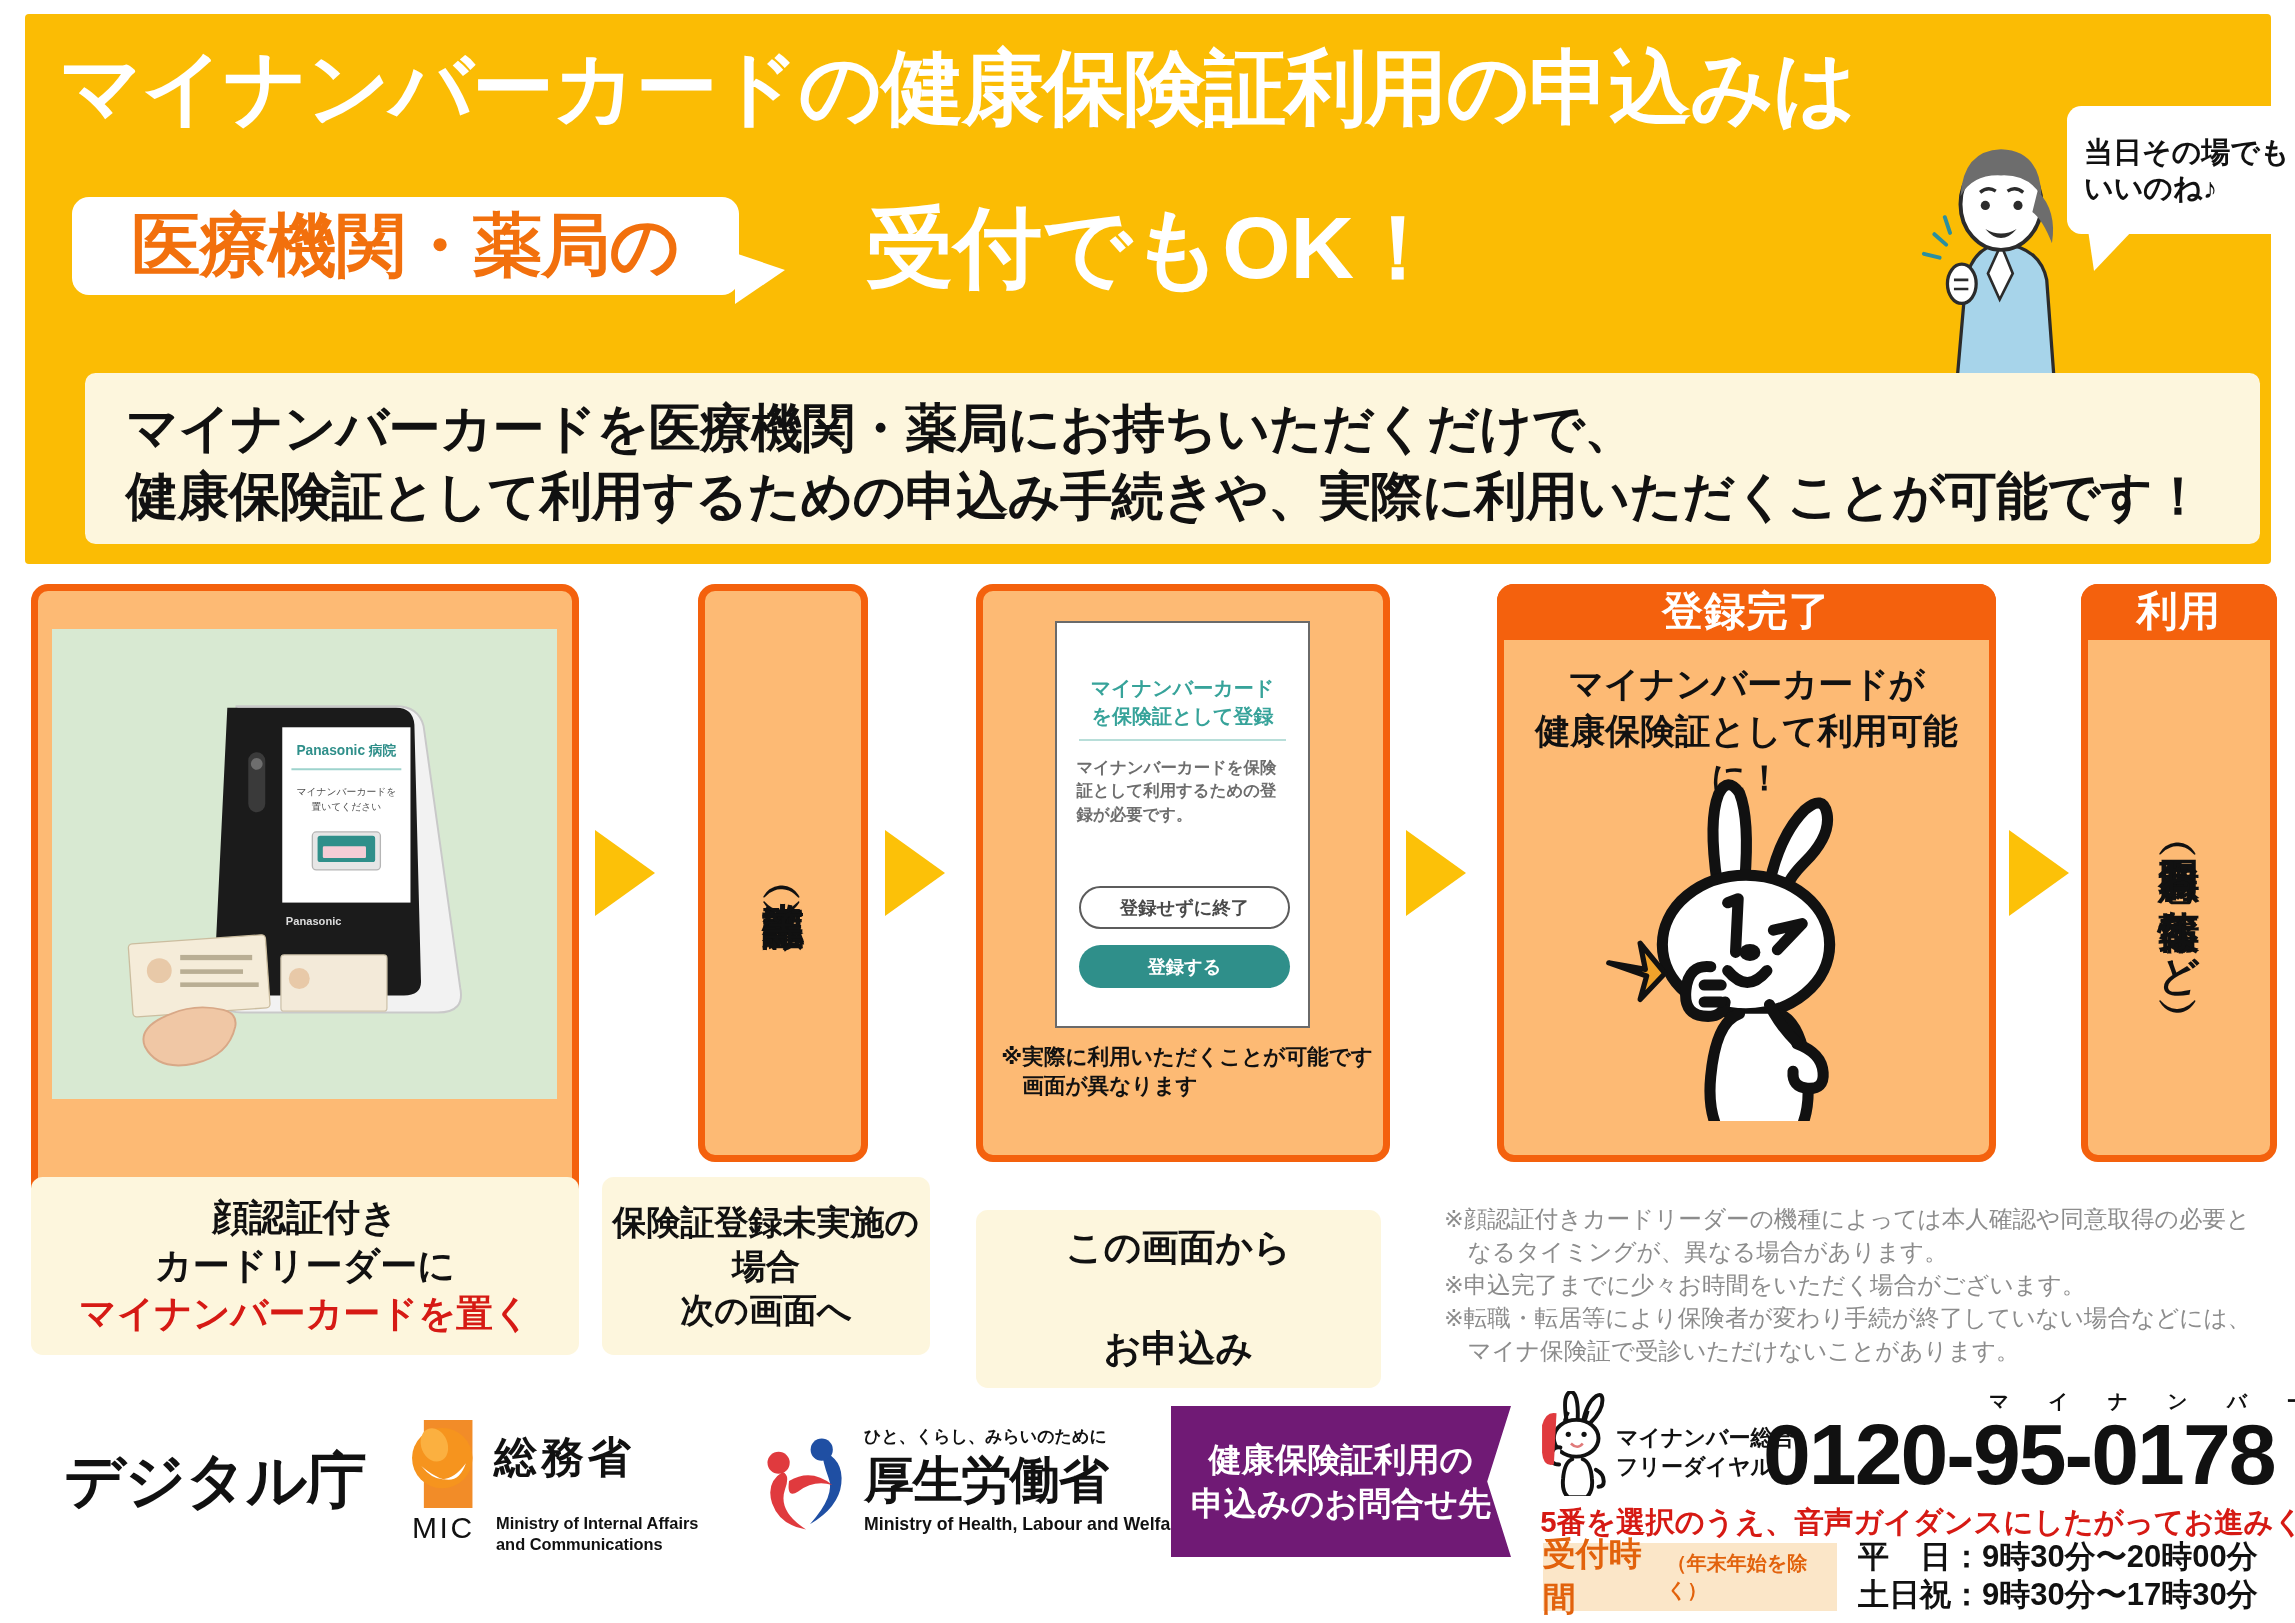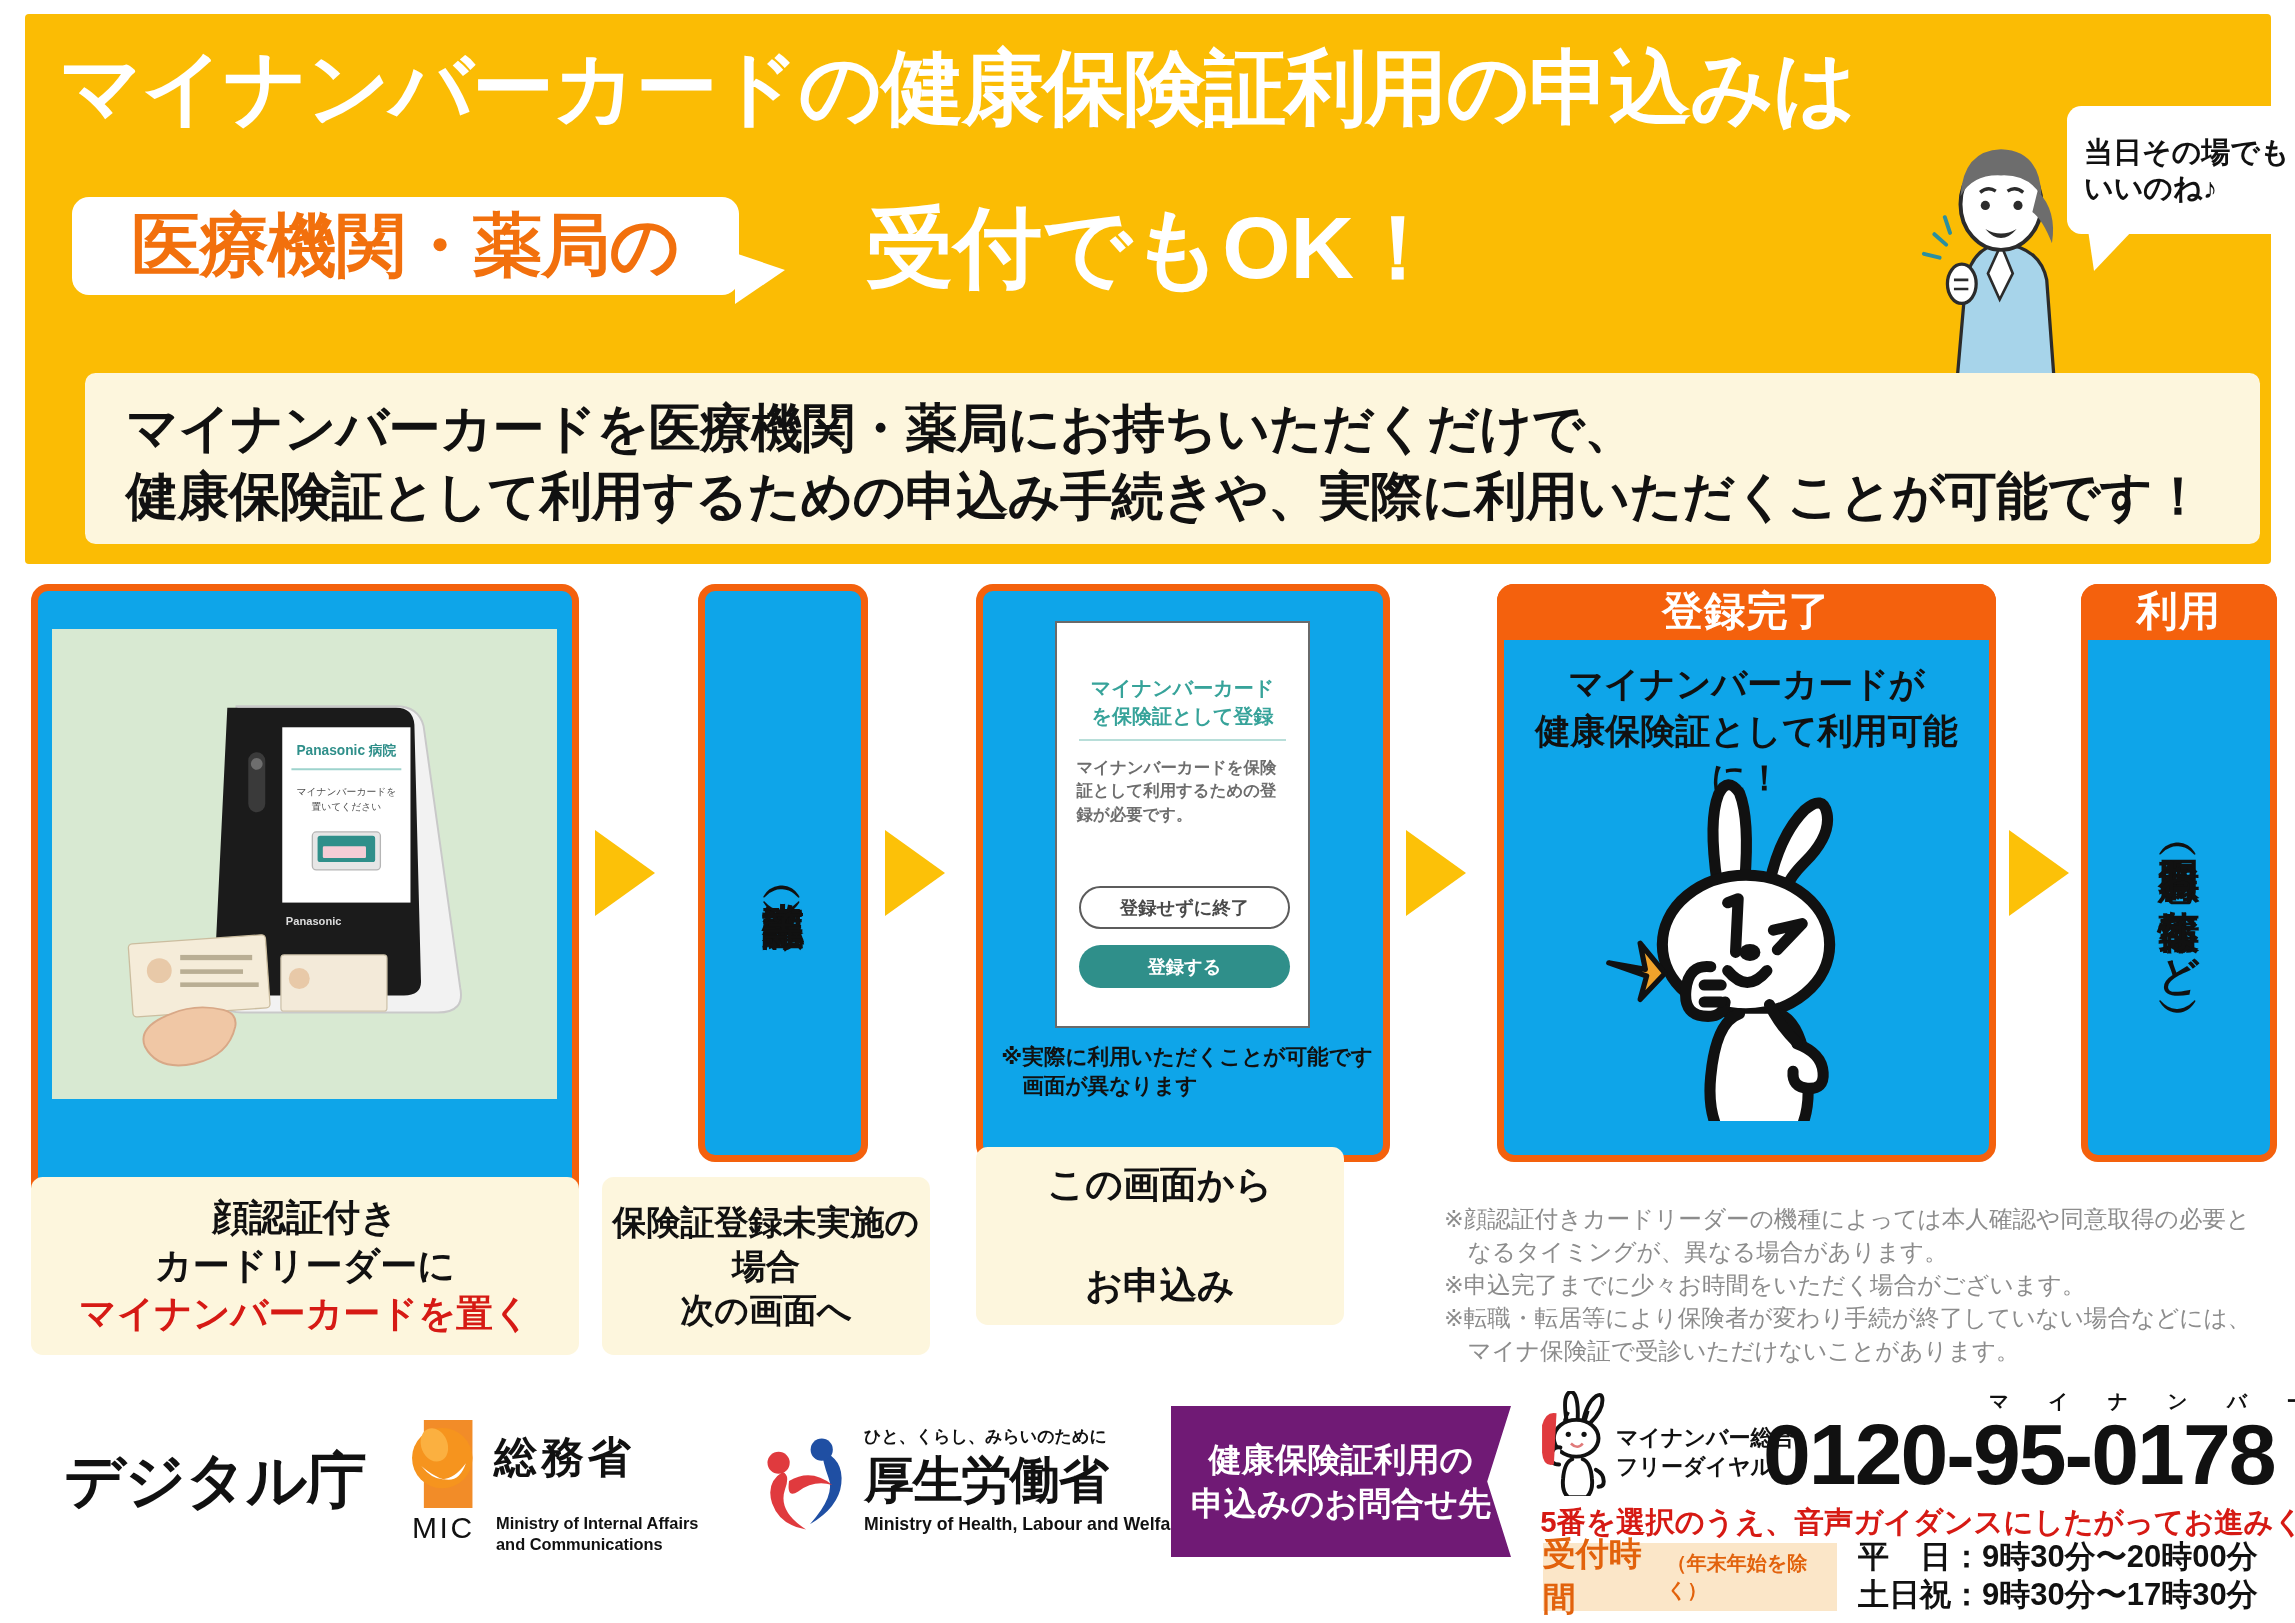--- a/index.html
+++ b/index.html
@@ -92,21 +92,21 @@
   .desc-line {
     font-size: 52px; font-weight: 700; color: #111;
     line-height: 1.30; white-space: nowrap; letter-spacing: -0.7px;
   }
 
   
   .step-box {
     position: absolute;
     border: 7.2px solid #f4610d;
     border-radius: 17px;
-    background: #0ea5e9;
+    background: #fdba74;
   }
   .box1 { left: 31px;  top: 584px; width: 548px;  height: 708px; text-align: center; }
   .box2 { left: 698px;top: 584px; width: 170px;  height: 578px; }
   .box3 { left: 976px;top: 584px; width: 414px;  height: 578px; }
   .box4 { left: 1497px;top: 584px; width: 499px;  height: 578px; }
   .box5 { left: 2081px;top: 584px; width: 196px;  height: 578px; }
 
   .box-header {
     position: absolute; left: -7.2px; top: -7.2px;
     width: calc(100% + 14.4px); height: 56px;
@@ -199,21 +199,21 @@
     position: absolute;
     background: #fdf6dd;
     border-radius: 11.8px;
     display: flex; flex-direction: column;
     align-items: center; justify-content: center;
     text-align: center;
     color: #111; font-weight: 700;
   }
   .c1 { left: 31px;  top: 1177px; width: 548px; height: 178px; font-size: 37px; line-height: 1.30; }
   .c2 { left: 602px; top: 1177px; width: 328px; height: 178px; font-size: 34px; line-height: 1.30; }
-  .c3 { left: 976px;top: 1147px; width: 368px; height: 178px; font-size: 37px; line-height: 1.42; gap: 48px; }
+  .c3 { left: 976px;top: 1210px; width: 405px; height: 178px; font-size: 37px; line-height: 1.42; gap: 48px; }
   .c1 .red { color: #d61a14; }
 
   
   .notes {
     position: absolute; left: 1444px; top: 1203px; width: 832px;
     color: #8c8c8c; font-size: 23.6px; line-height: 1.40; font-weight: 400;
   }
   .notes span { display:block; white-space: nowrap; }
   .notes .ind { padding-left: 23.6px; }
 

